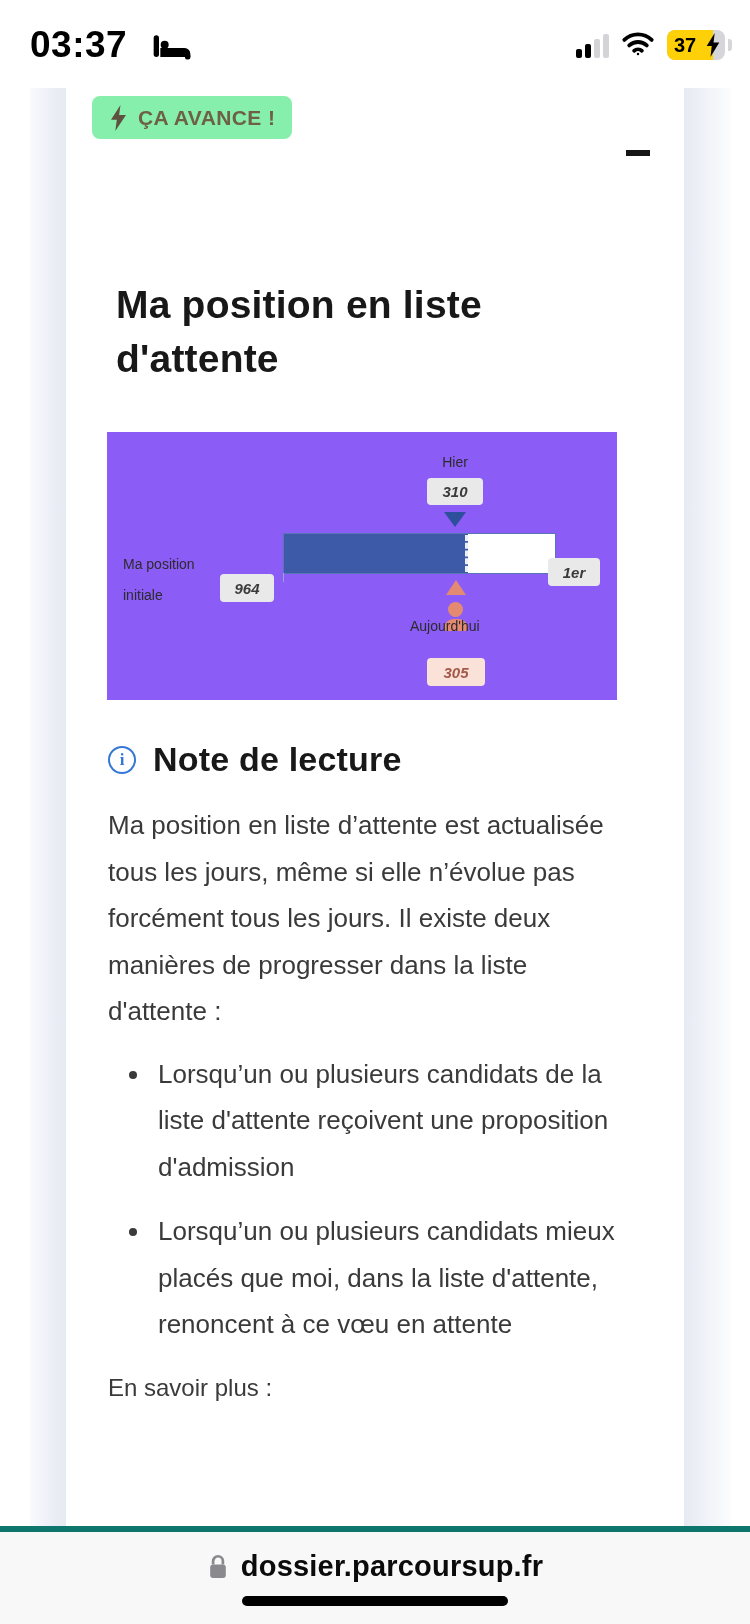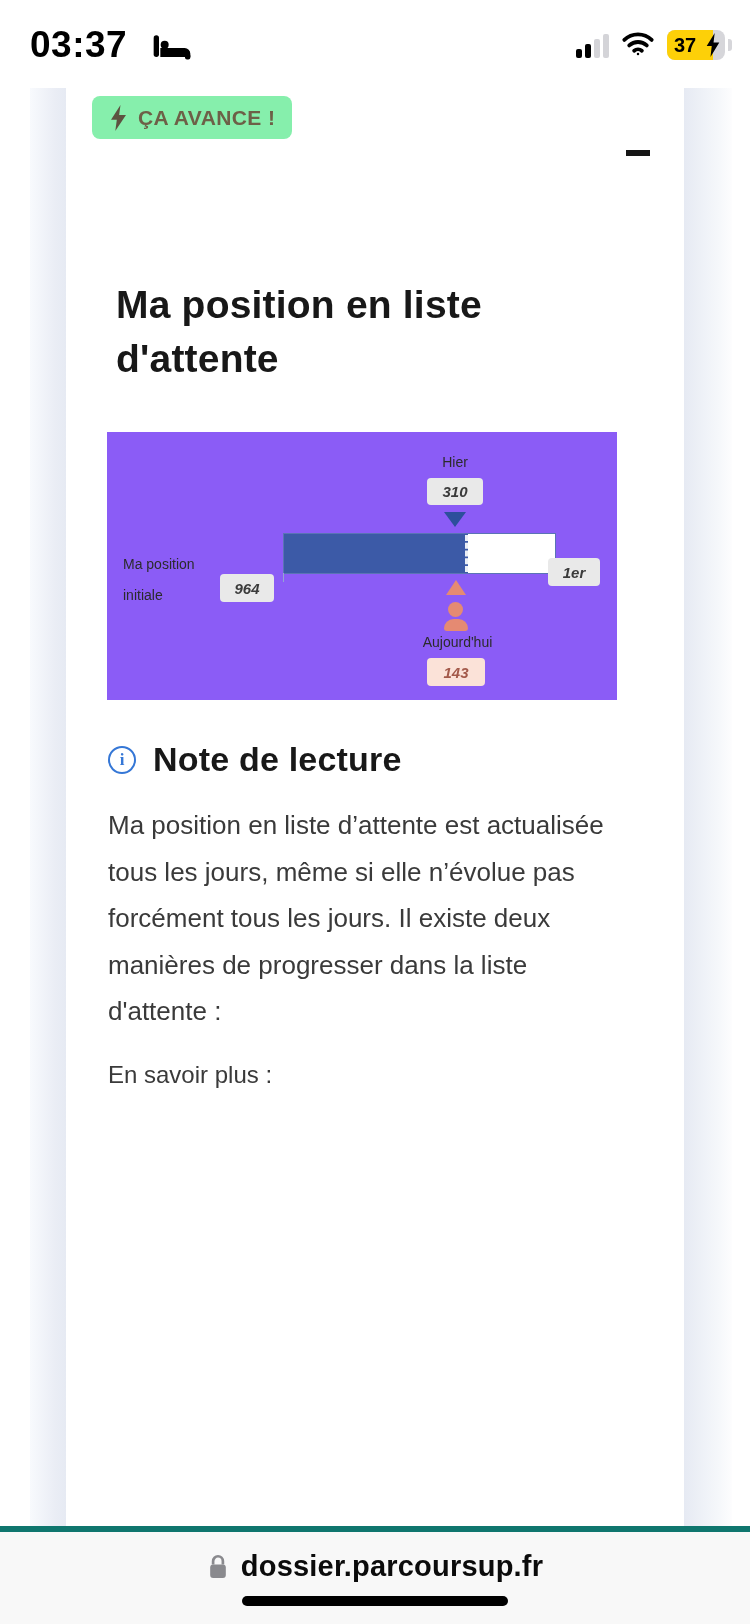--- a/index.html
+++ b/index.html
@@ -51,21 +51,21 @@
   .bar-fill{position:absolute;left:0;top:0;bottom:0;background:#3c5aa7;}
   .bar-fill::after{content:'';position:absolute;right:0;top:1px;bottom:1px;border-right:3px dashed rgba(255,255,255,.9);}
   .init-lbl{left:16px;top:117px;width:120px;line-height:31px;}
   .chip-init{left:113px;top:126px;width:54px;height:28px;margin-top:16px;}
   .chip-first{left:441px;top:126px;width:52px;height:28px;}
   .tri-up{position:absolute;left:339px;top:148px;width:0;height:0;
     border-left:10px solid transparent;border-right:10px solid transparent;border-bottom:15px solid #e58a72;}
   .person{position:absolute;left:337px;top:170px;width:24px;height:28px;}
   .person::before{content:'';position:absolute;left:4px;top:0;width:15px;height:15px;border-radius:50%;background:#e58a72;}
   .person::after{content:'';position:absolute;left:0;top:17px;width:24px;height:12px;border-radius:12px 12px 3px 3px;background:#e58a72;}
-  .auj-lbl{left:303px;top:202px;width:95px;text-align:center;}
+  .auj-lbl{left:303px;top:186px;width:95px;text-align:left;}
   .chip-auj{left:320px;top:226px;width:58px;height:28px;background:#fbe2d8;color:#a3594a;}
   
   .note{position:absolute;left:108px;top:740px;width:512px;color:#3a3a3a;}
   .note-head{display:flex;align-items:center;gap:17px;}
   .info-icon{flex:0 0 auto;width:24px;height:24px;border:2.5px solid #3577d6;border-radius:50%;
     color:#3577d6;font-size:17px;font-weight:bold;display:flex;align-items:center;justify-content:center;font-family:"Liberation Serif",serif;}
   .note-title{font-size:34px;font-weight:bold;color:#181818;letter-spacing:.2px;}
   .note p{margin:23px 0 0 0;font-size:26px;line-height:46.5px;}
   .note ul{margin:16px 0 0 0;padding:0 0 0 44px;}
   .note li{font-size:26px;line-height:46.5px;margin-bottom:18px;padding-left:6px;}
@@ -145,29 +145,33 @@
   <div class="lbl init-lbl">
     <div>Ma position</div>
     <div>initiale</div>
   </div>
   <div class="chip chip-init">964</div>
   <div class="chip chip-first">1er</div>
 
   <div class="tri-up"></div>
   <div class="person"></div>
   <div class="lbl auj-lbl">Aujourd'hui</div>
-  <div class="chip chip-auj">143</div>
+  <div class="chip chip-auj">305</div>
 </div>
 
 <div class="note">
   <div class="note-head">
     <span class="info-icon">i</span>
     <span class="note-title">Note de lecture</span>
   </div>
   <p>Ma position en liste d’attente est actualisée tous les jours, même si elle n’évolue pas forcément tous les jours. Il existe deux manières de progresser dans la liste d'attente :</p>
+  <ul>
+    <li>Lorsqu’un ou plusieurs candidats de la liste d'attente reçoivent une proposition d'admission</li>
+    <li>Lorsqu’un ou plusieurs candidats mieux placés que moi, dans la liste d'attente, renoncent à ce vœu en attente</li>
+  </ul>
   <div class="more">En savoir plus :</div>
 </div>
 
 <div class="bottombar">
   <div class="urlrow">
     <svg width="22" height="28" viewBox="0 0 18 22">
       <path d="M5 9 V6.2 a4 4 0 0 1 8 0 V9" fill="none" stroke="#8a8a8e" stroke-width="2.2"></path>
       <rect x="2.6" y="9" width="12.8" height="11" rx="2.4" fill="#8a8a8e"></rect>
     </svg>
     <span class="url">dossier.parcoursup.fr</span>

